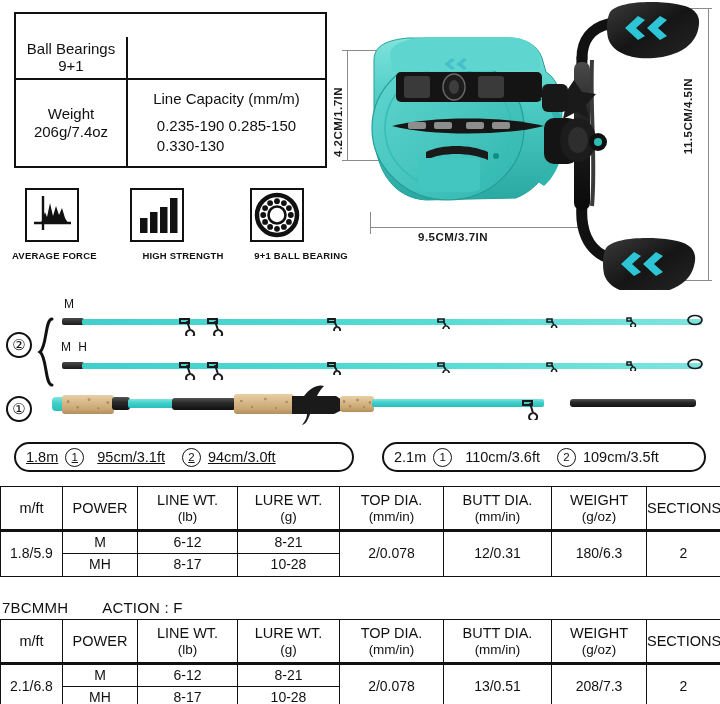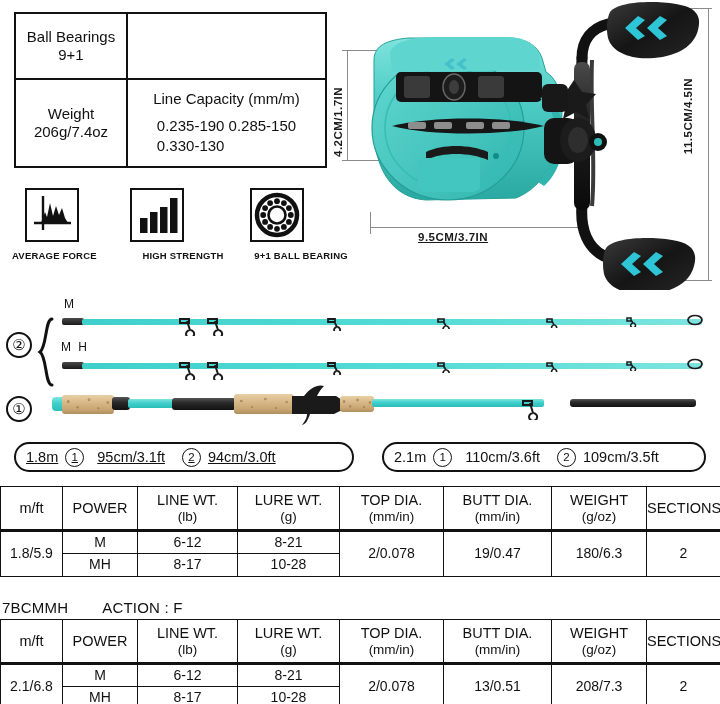--- a/index.html
+++ b/index.html
@@ -14,21 +14,21 @@
   #page { position: relative; width: 720px; height: 704px; }
 
   
   .spec-box {
     position: absolute; left: 14px; top: 12px;
     width: 313px; height: 156px;
     border: 2px solid #111;
     display: flex; flex-direction: column;
   }
   .spec-row { display: flex; flex: 1; }
-  .spec-row.top { border-bottom: 2px solid #111; flex: 0 0 66px; }
+  .spec-row.top { border-bottom: 2px solid #111; flex: 0 0 66px; align-items: flex-end; }
   .spec-cell {
     display: flex; flex-direction: column;
     align-items: center; justify-content: center;
     padding: 3px 4px;
   }
   .spec-cell.left {
     flex: 0 0 112px; border-right: 2px solid #111;
   }
   .spec-cell.right { flex: 1; }
   .spec-label { font-size: 15px; line-height: 1.15; white-space: nowrap; }
@@ -227,21 +227,21 @@
   <div class="reel-wrap">
 
     <div class="dim-line dim-v" style="left:17px; top:50px; height:110px;"></div>
     <div class="dim-line dim-h" style="left:12px; top:50px; width:54px;"></div>
     <div class="dim-line dim-h" style="left:12px; top:160px; width:54px;"></div>
     <div class="dim-text vert-text" style="left:2px; top:53px; height:104px;">4.2CM/1.7IN</div>
 
     <div class="dim-line dim-h" style="left:40px; top:227px; width:215px;"></div>
     <div class="dim-line dim-v" style="left:40px; top:212px; height:22px;"></div>
     <div class="dim-line dim-v" style="left:255px; top:212px; height:22px;"></div>
-    <div class="dim-text" style="left:88px; top:231px;text-decoration:underline;">9.5CM/3.7IN</div>
+    <div class="dim-text" style="left:88px; top:231px;">9.5CM/3.7IN</div>
 
     <div class="dim-line dim-v" style="left:378px; top:8px; height:272px;"></div>
     <div class="dim-line dim-h" style="left:352px; top:8px; width:30px;"></div>
     <div class="dim-line dim-h" style="left:352px; top:280px; width:30px;"></div>
     <div class="dim-text vert-text" style="left:352px; top:78px;">11.5CM/4.5IN</div>
 
     <svg width="390" height="290" viewBox="0 0 390 290" style="position:absolute;left:0;top:0;">
       <defs>
         <linearGradient id="tealG" x1="0" y1="0" x2="0" y2="1">
           <stop offset="0%" stop-color="#7fe3dc"></stop>
@@ -467,21 +467,21 @@
           <th><span>SECTIONS</span></th>
         </tr>
       </thead>
       <tbody>
         <tr>
           <td class="topline" rowspan="2">1.8/5.9</td>
           <td class="topline">M</td>
           <td class="topline">6-12</td>
           <td class="topline">8-21</td>
           <td class="topline" rowspan="2">2/0.078</td>
-          <td class="topline" rowspan="2">19/0.47</td>
+          <td class="topline" rowspan="2">12/0.31</td>
           <td class="topline" rowspan="2">180/6.3</td>
           <td class="topline" rowspan="2">2</td>
         </tr>
         <tr>
           <td>MH</td>
           <td>8-17</td>
           <td>10-28</td>
         </tr>
       </tbody>
     </table>

